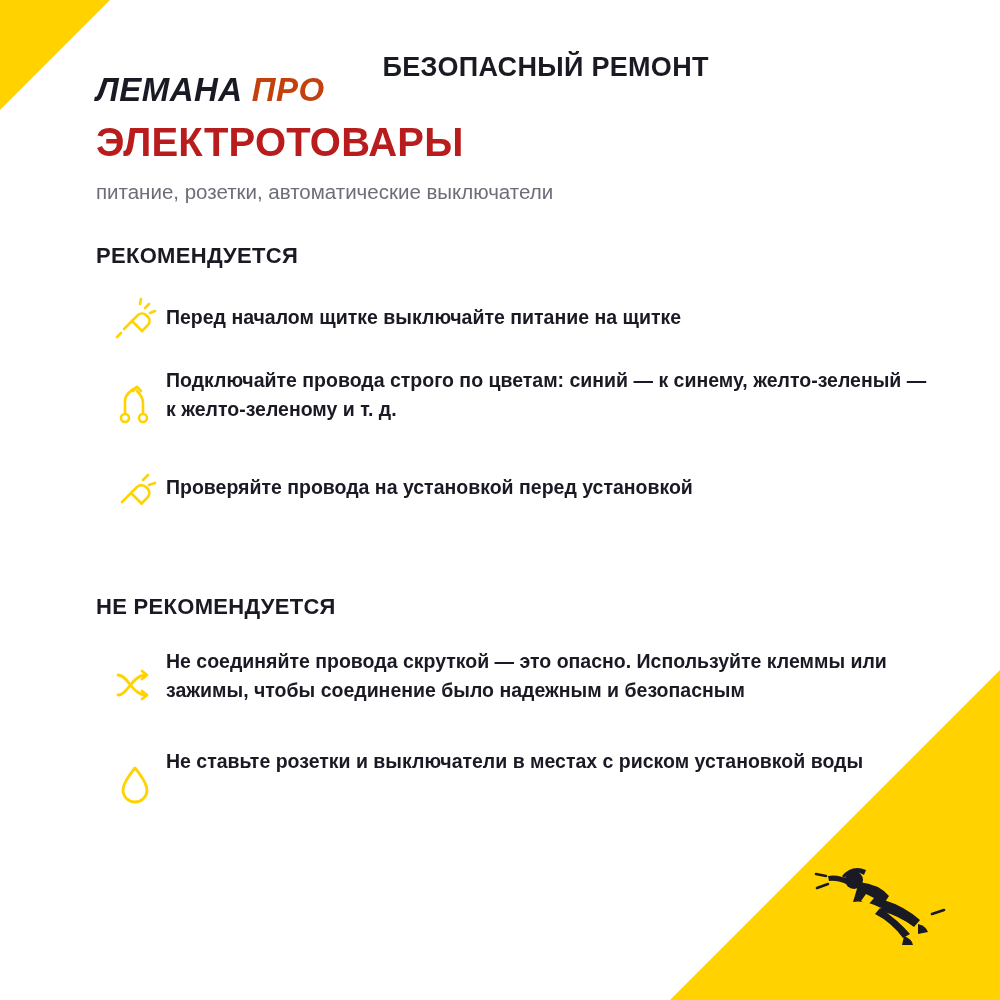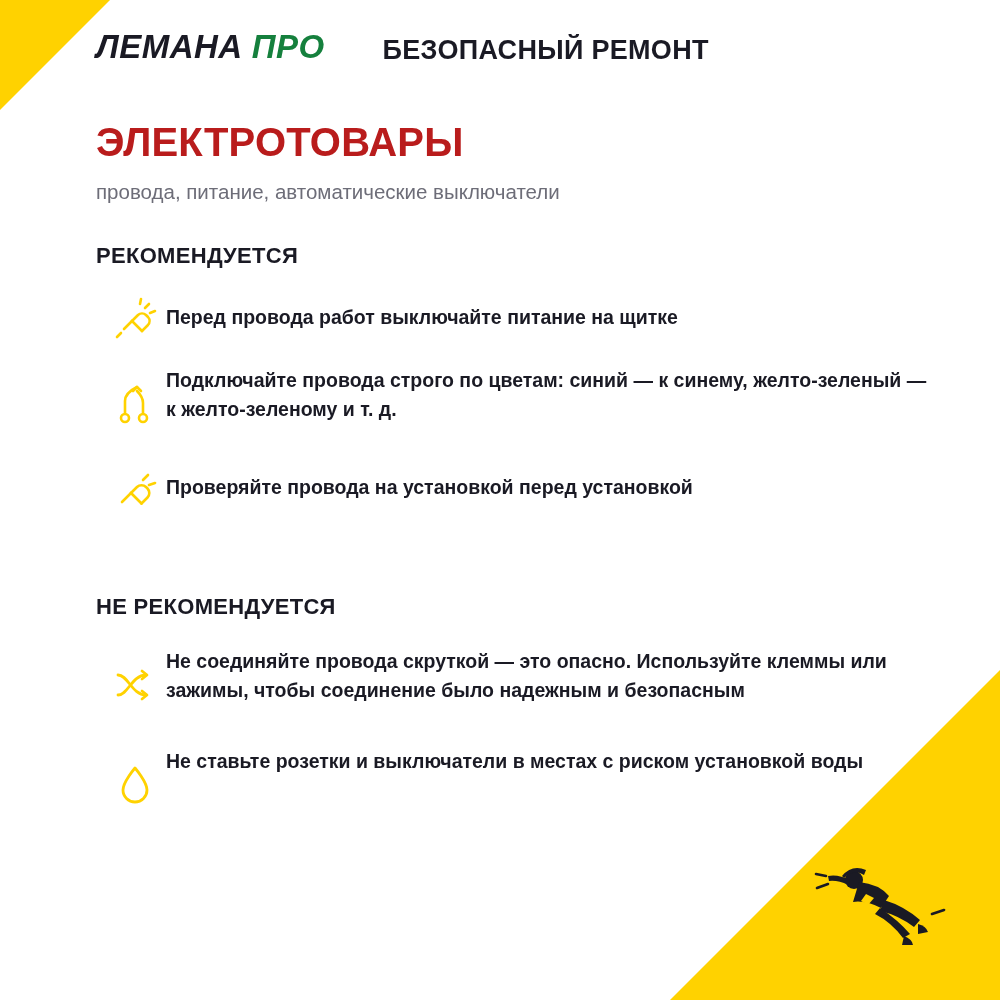--- a/index.html
+++ b/index.html
@@ -39,36 +39,36 @@
     width: 330px;
     height: 330px;
     background: #FFD200;
     clip-path: polygon(100% 0, 100% 100%, 0 100%);
   }
 
   
   .header {
     position: absolute;
     left: 96px;
-    top: 28px;
-    display: flex;
-    align-items: flex-end;
+    top: 52px;
+    display: flex;
+    align-items: flex-start;
     gap: 58px;
   }
   .logo {
     display: flex;
     align-items: baseline;
     gap: 9px;
     font-weight: bold;
     font-style: italic;
     font-size: 33px;
     letter-spacing: 0.5px;
   }
   .logo .logo-main { color: #1a1a24; }
-  .logo .logo-pro  { color: #15803d; }
+  .logo .logo-pro  { color: #c2410c; margin-top: 19px; }
   .header-title {
     font-size: 27px;
     font-weight: bold;
     color: #1a1a24;
     letter-spacing: 0.3px;
   }
 
   
   .page-title {
     position: absolute;
@@ -148,38 +148,38 @@
 
   <div class="header">
     <div class="logo">
       <span class="logo-main">ЛЕМАНА</span>
       <span class="logo-pro">ПРО</span>
     </div>
     <div class="header-title">БЕЗОПАСНЫЙ РЕМОНТ</div>
   </div>
 
   <div class="page-title">ЭЛЕКТРОТОВАРЫ</div>
-  <div class="page-subtitle">провода, питание, автоматические выключатели</div>
+  <div class="page-subtitle">питание, розетки, автоматические выключатели</div>
 
   <div class="section section-rec">
     <div class="section-title">РЕКОМЕНДУЕТСЯ</div>
 
     <div class="item">
       <div class="item-icon">
         <svg width="46" height="46" viewBox="0 0 46 46" fill="none" stroke="#FFD200" stroke-width="2.6" stroke-linecap="round" stroke-linejoin="round">
           <path d="M12 33 L20 25"></path>
           <path d="M20 25 L26 19 a6 6 0 0 1 8 0 l2 2 a6 6 0 0 1 0 8 l-6 6"></path>
           <path d="M20 25 l10 10"></path>
           <path d="M33 12 l4 -4"></path>
           <path d="M38 17 l5 -2"></path>
           <path d="M28 8 l1 -5"></path>
           <path d="M9 37 l-4 4"></path>
         </svg>
       </div>
-      <div class="item-text">Перед провода работ выключайте питание на щитке</div>
+      <div class="item-text">Перед началом щитке выключайте питание на щитке</div>
     </div>
 
     <div class="item item-tight">
       <div class="item-icon">
         <svg width="46" height="50" viewBox="0 0 46 50" fill="none" stroke="#FFD200" stroke-width="2.6" stroke-linecap="round" stroke-linejoin="round">
           <path d="M13 34 L13 22 C13 14 21 10 25 8"></path>
           <path d="M31 34 L31 24 C31 18 27 14 25 12"></path>
           <path d="M25 8 l-4 4 M25 8 l4 4"></path>
           <circle cx="13" cy="39" r="4"></circle>
           <circle cx="31" cy="39" r="4"></circle>

